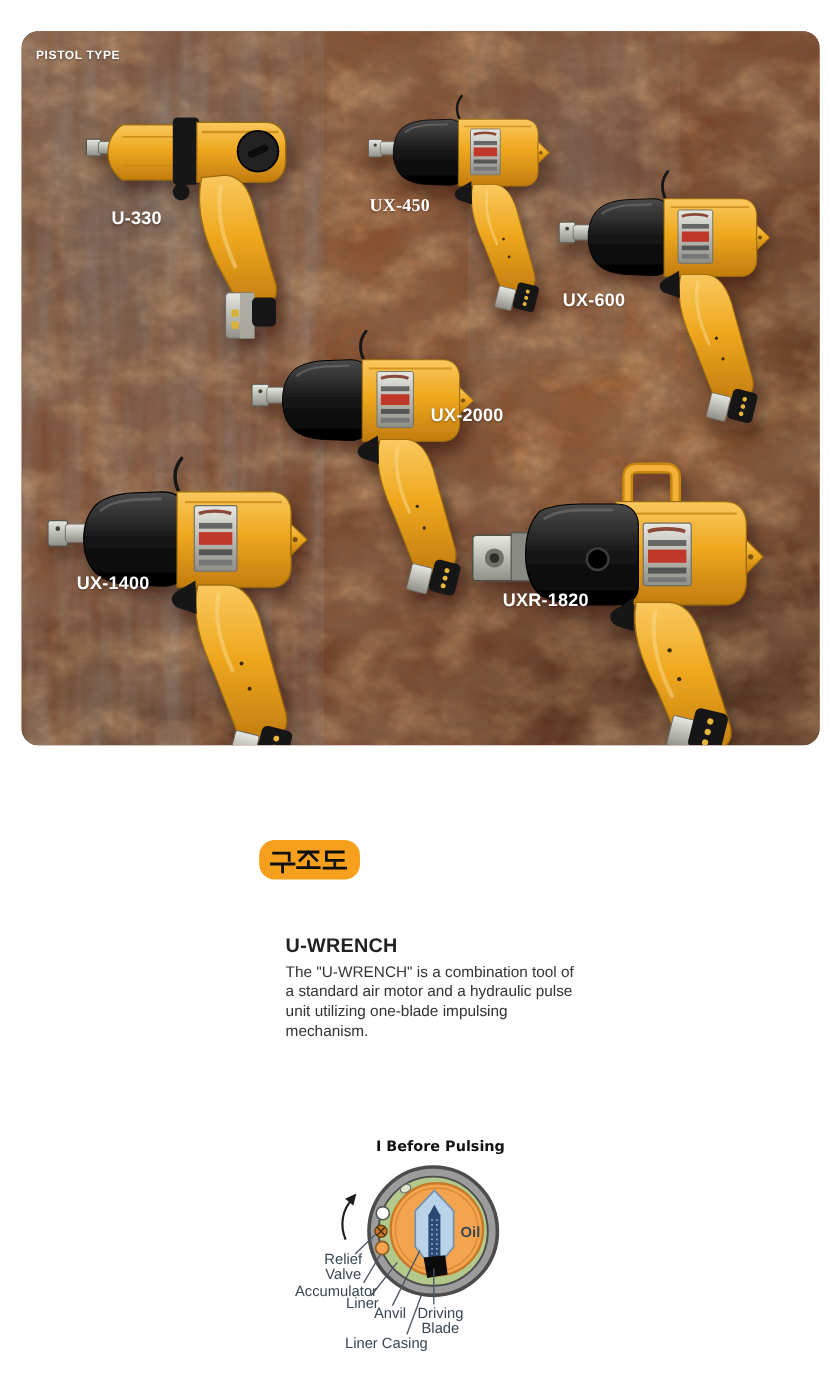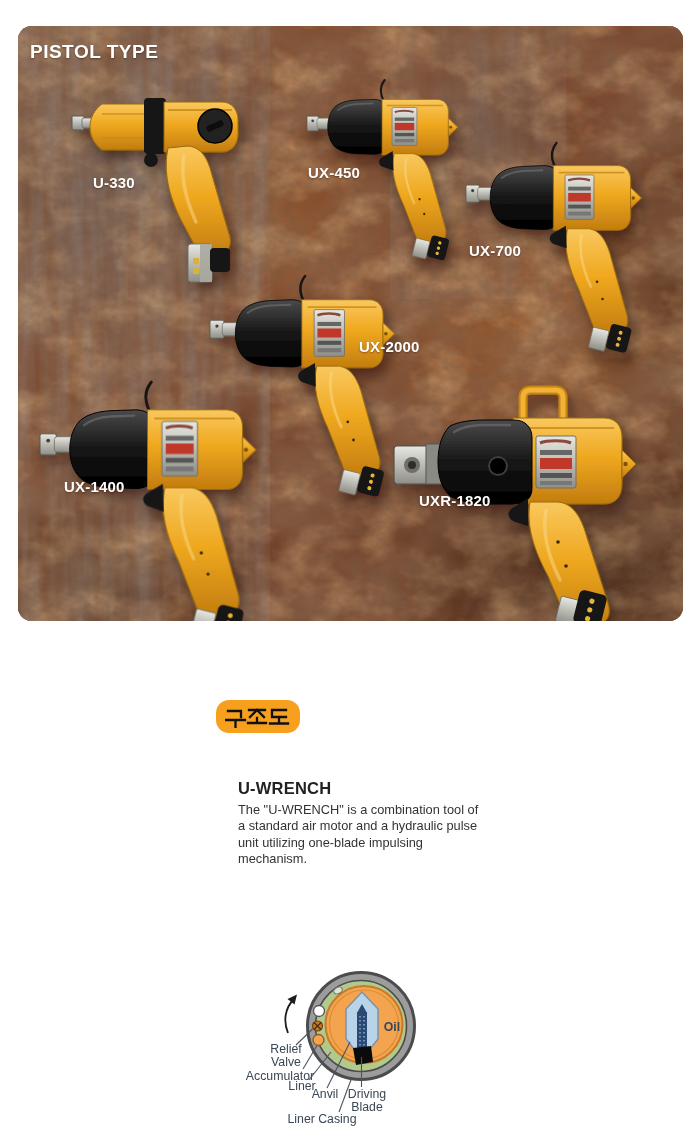--- a/index.html
+++ b/index.html
@@ -3,21 +3,21 @@
 <meta charset="utf-8">
 <style>
   html,body{margin:0;padding:0;background:#ffffff;}
   .page{position:relative;width:700px;height:1144px;background:#ffffff;overflow:hidden;
         font-family:"Liberation Sans",sans-serif;}
   .photo{position:absolute;left:18px;top:26px;width:665px;height:595px;border-radius:14px;
          overflow:hidden;margin:0;padding:0;background:#7d452a;}
   .photo svg{display:block;}
   .plabel{position:absolute;color:#ffffff;font-weight:bold;font-size:15px;letter-spacing:.2px;
           text-shadow:0 1px 2px rgba(40,15,5,.45);white-space:nowrap;}
-  .ptitle{position:absolute;color:#ffffff;font-weight:bold;font-size:19px;letter-spacing:.5px;
+  .ptitle{position:absolute;color:#ffffff;font-weight:bold;font-size:10px;letter-spacing:.5px;
           text-shadow:0 1px 2px rgba(40,15,5,.45);white-space:nowrap;}
   .struct-btn{position:absolute;left:216px;top:700px;width:84px;height:33px;background:#F6A01E;
           border:none;border-radius:13px;display:flex;align-items:center;justify-content:center;
           cursor:pointer;padding:0;}
   .article-title{position:absolute;left:238px;top:779px;margin:0;font-size:16.5px;font-weight:bold;
           color:#222222;letter-spacing:.2px;text-align:right;}
   .article-body{position:absolute;left:238px;top:802px;width:243px;font-size:12.8px;
           line-height:16.4px;color:#333333;}
   .article-body p{margin:0;}
   .diagram-caption{position:absolute;left:238px;top:948px;width:258px;text-align:center;
@@ -203,22 +203,22 @@
           <circle cx="572" cy="575" r="2.6" fill="#e8b53a"></circle>
           <circle cx="572" cy="584" r="2.6" fill="#e8b53a"></circle>
           <circle cx="572" cy="593" r="2.6" fill="#e8b53a"></circle>
         </g>
       </g>
     </svg>
   </figure>
 
   <div class="ptitle" style="left:30px;top:41px;">PISTOL TYPE</div>
   <div class="plabel" style="left:93px;top:174px;">U-330</div>
-  <div class="plabel" style="left:308px;top:164px;">UX-450</div>
-  <div class="plabel" style="left:469px;top:242px;">UX-700</div>
+  <div class="plabel" style="left:308px;top:164px;font-family:Liberation Serif, serif;">UX-450</div>
+  <div class="plabel" style="left:469px;top:242px;">UX-600</div>
   <div class="plabel" style="left:359px;top:338px;">UX-2000</div>
   <div class="plabel" style="left:64px;top:478px;">UX-1400</div>
   <div class="plabel" style="left:419px;top:492px;">UXR-1820</div>
 
   <button class="struct-btn" aria-label="구조도">
     <svg width="66" height="22" viewBox="0 0 66 22">
       <g stroke="#101010" stroke-width="2.3" fill="none" stroke-linecap="square">
         <path d="M3,5 H16 V11"></path>
         <path d="M1,14 H20 M10.5,14 V21"></path>
         <path d="M24,4 H40 M32,4 L25,11 M32,4 L39,11"></path>
@@ -228,20 +228,21 @@
       </g>
     </svg>
 
   </button>
 
   <h2 class="article-title">U-WRENCH</h2>
   <div class="article-body">
     <p>The "U-WRENCH" is a combination tool of a standard air motor and a hydraulic pulse unit utilizing one-blade impulsing mechanism.</p>
   </div>
 
+  <div class="diagram-caption">Ⅰ Before Pulsing</div>
 
   <svg class="diagram" width="260" height="172" viewBox="230 966 260 172">
 
     <circle cx="361" cy="1026" r="53.5" fill="#9c9c9c" stroke="#4c4c4c" stroke-width="3"></circle>
 
     <circle cx="361" cy="1026" r="45.5" fill="#b2c98b" stroke="#4c4c4c" stroke-width="1.6"></circle>
 
     <circle cx="364" cy="1024.5" r="38.5" fill="#f4a44f" stroke="#c87a28" stroke-width="2"></circle>
     <circle cx="364" cy="1024.5" r="34.5" fill="none" stroke="#d98c33" stroke-width="1.2"></circle>
 

